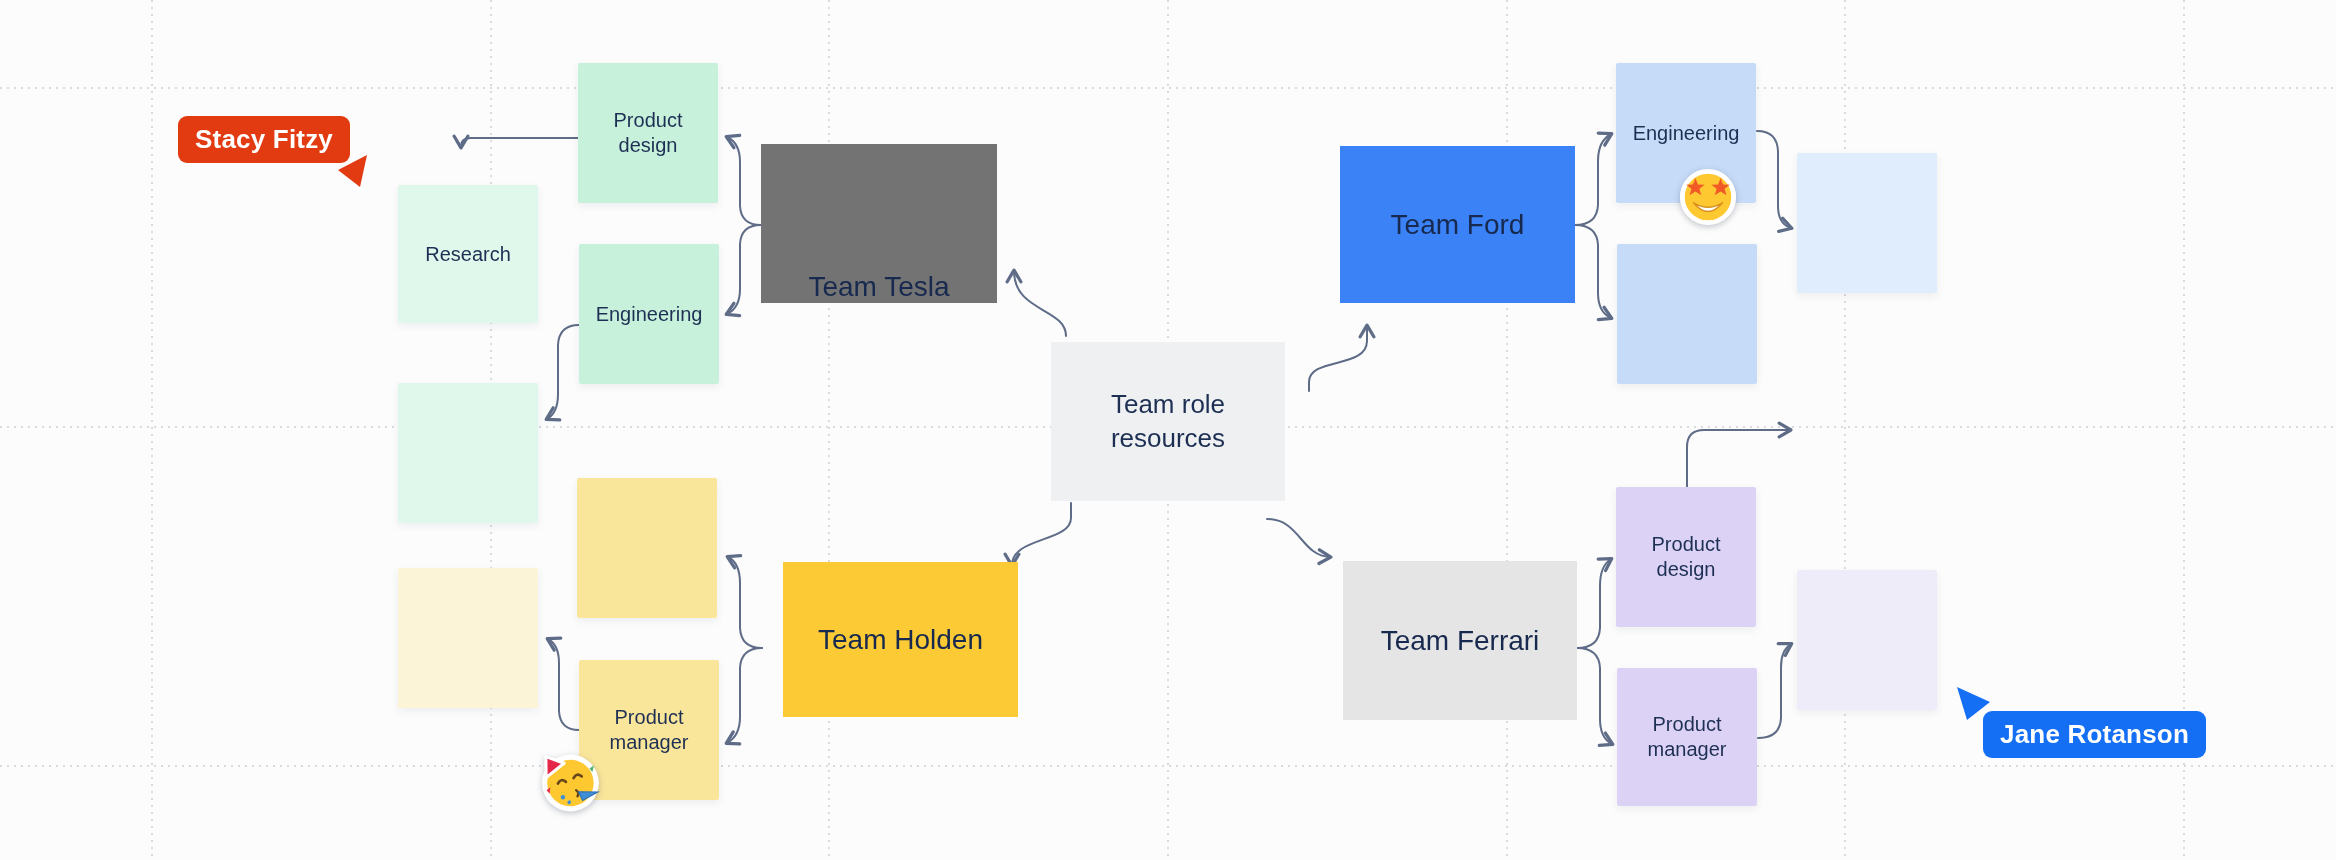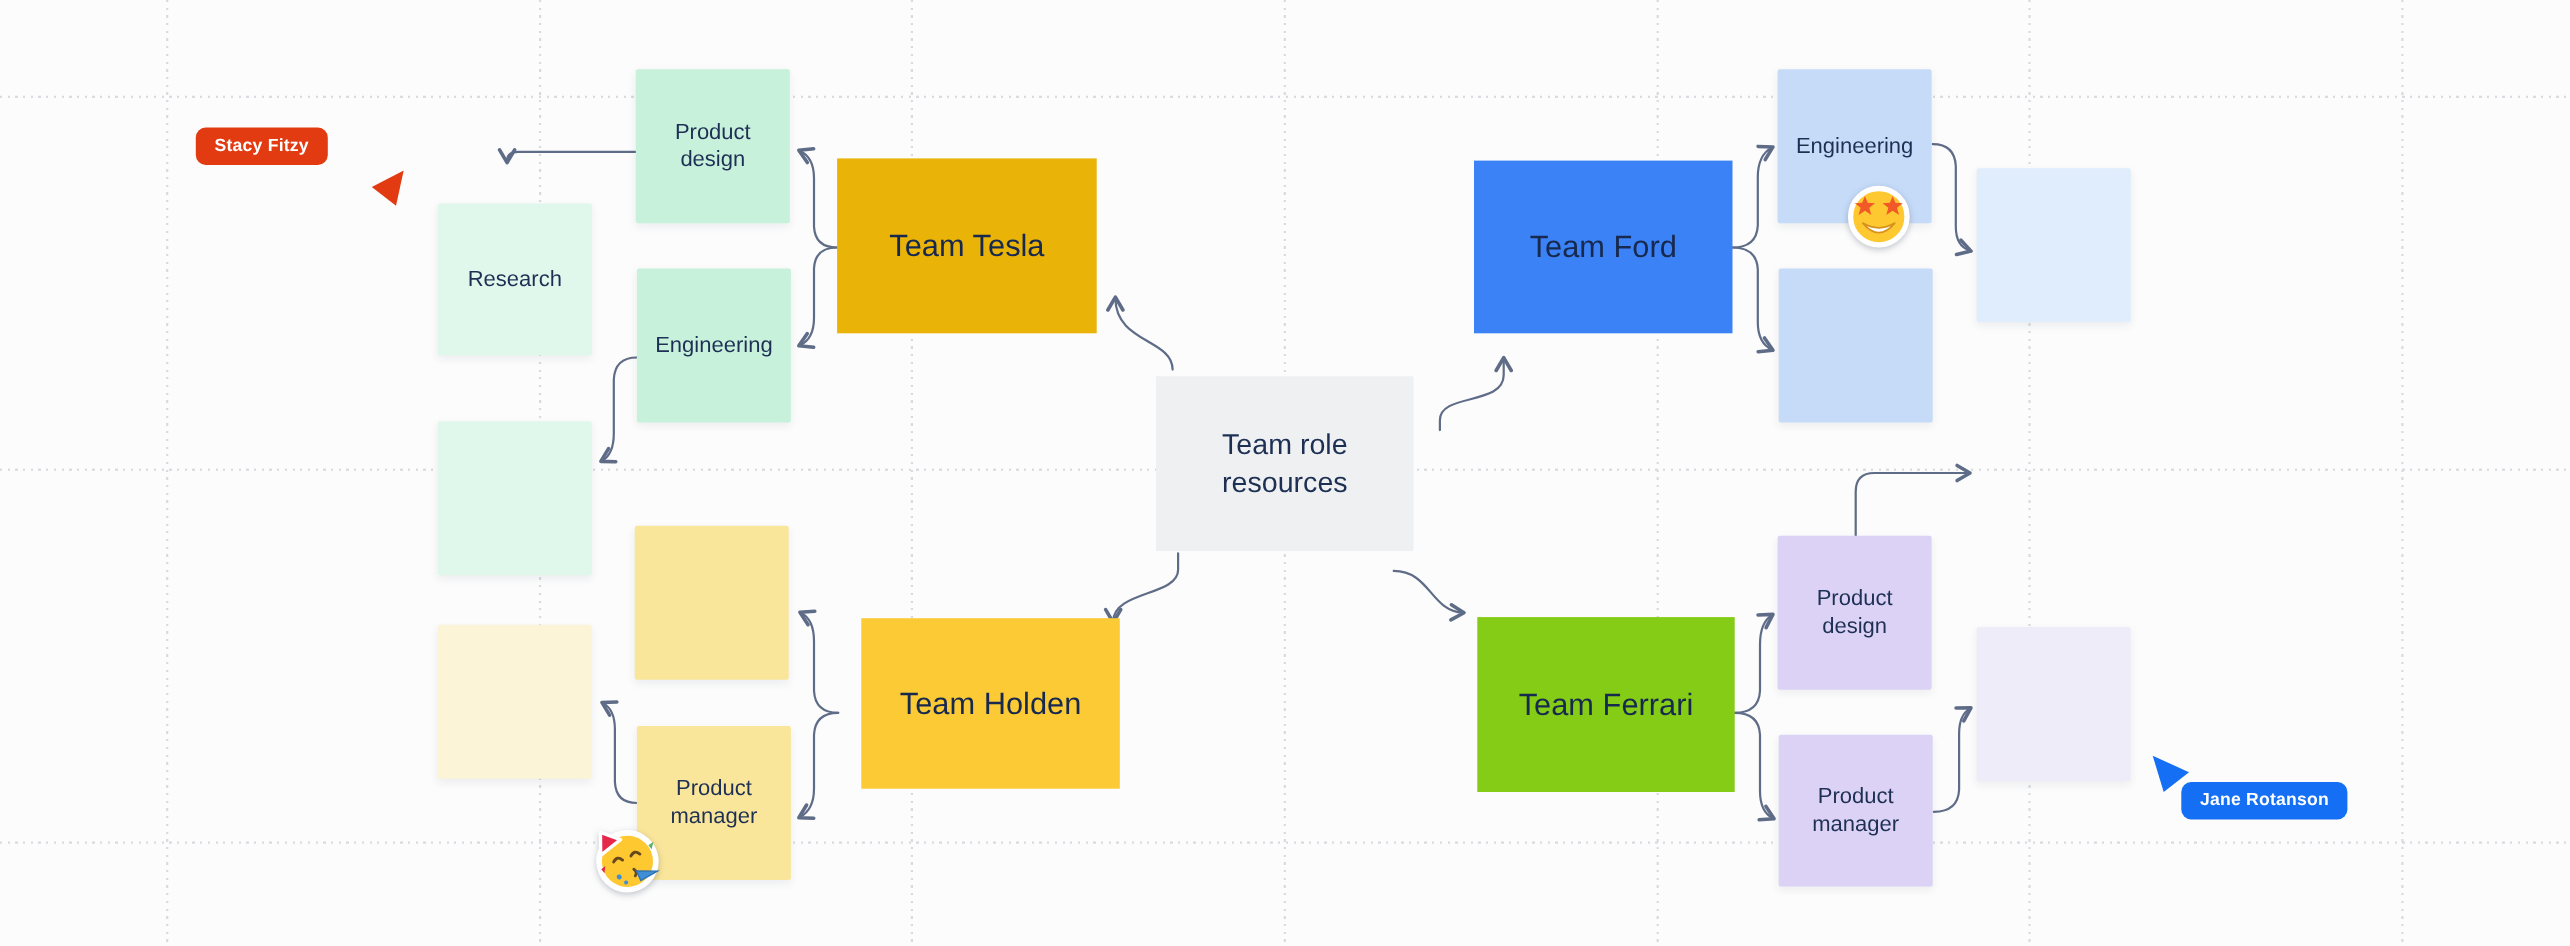--- a/index.html
+++ b/index.html
@@ -24,30 +24,30 @@
   }
   .mint{background:#c8f1dc;}       .mint-pale{background:#dff8eb;margin-top:33px;}
   .yellow{background:#fae69b;}     .yellow-pale{background:#fcf4d6;}
   .blue{background:#c6dbf8;}       .blue-pale{background:#dfedfc;}
   .lav{background:#dcd2f5;}        .lav-pale{background:#efecfa;}
   
   .team-box{
     position:absolute;z-index:2;display:flex;align-items:center;justify-content:center;
     font-size:28px;font-weight:500;color:#17294e;text-align:center;
   }
-  .green-box{background:#eab308;} .gold-box{background:#fbca34;}
-  .bluebig-box{background:#3b82f6;} .purple-box{background:#84cc16;}
+  .green-box{background:#737373;align-items:flex-end;} .gold-box{background:#fbca34;}
+  .bluebig-box{background:#3b82f6;} .purple-box{background:#e5e5e5;}
   .center-box{
     position:absolute;left:1051px;top:342px;width:234px;height:159px;z-index:2;
     background:#eff0f2;display:flex;align-items:center;justify-content:center;
     font-size:26px;font-weight:500;color:#1d3054;text-align:center;line-height:1.3;padding:6px;box-sizing:border-box;
   }
   
   .cursor-label{
-    position:absolute;z-index:4;color:#fff;font-size:16px;font-weight:700;
+    position:absolute;z-index:4;color:#fff;font-size:26px;font-weight:700;
     padding:8px 17px;border-radius:9px;white-space:nowrap;letter-spacing:0.2px;
   }
   .cursor-svg{position:absolute;z-index:4;overflow:visible;}
   .emoji-svg{position:absolute;z-index:3;overflow:visible;filter:drop-shadow(0 2px 3px rgba(20,30,60,0.25));}
 </style>
 </head>
 <body>
 
 <div class="board">
 

